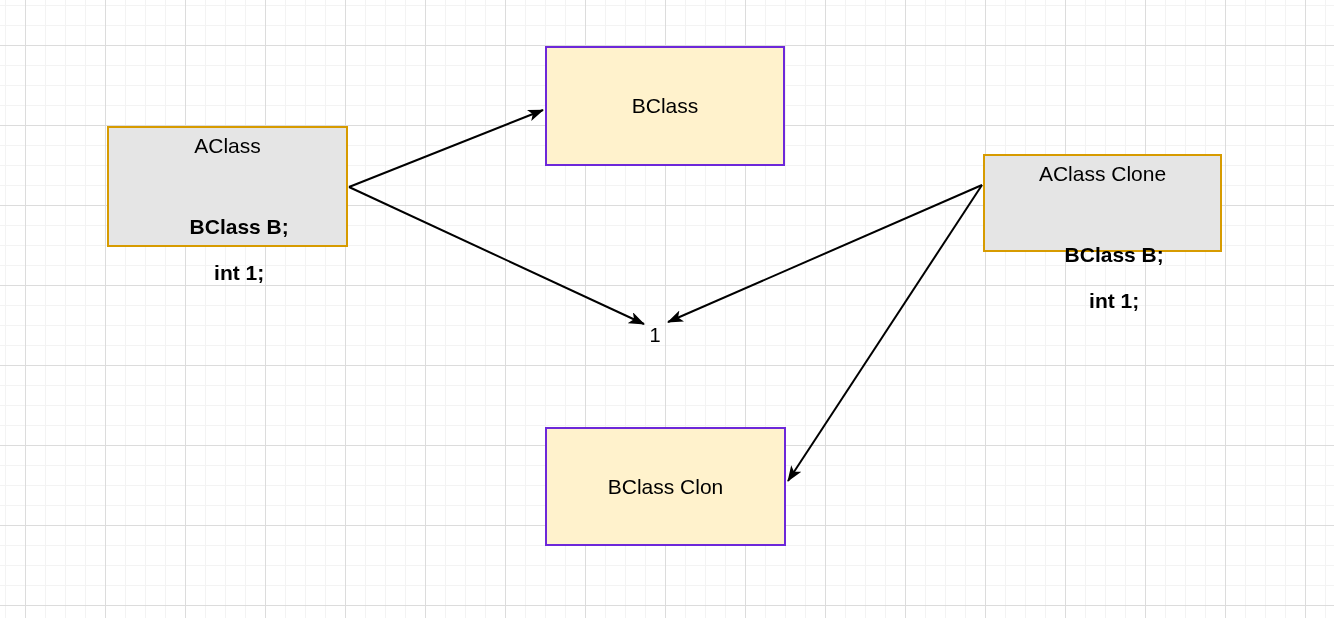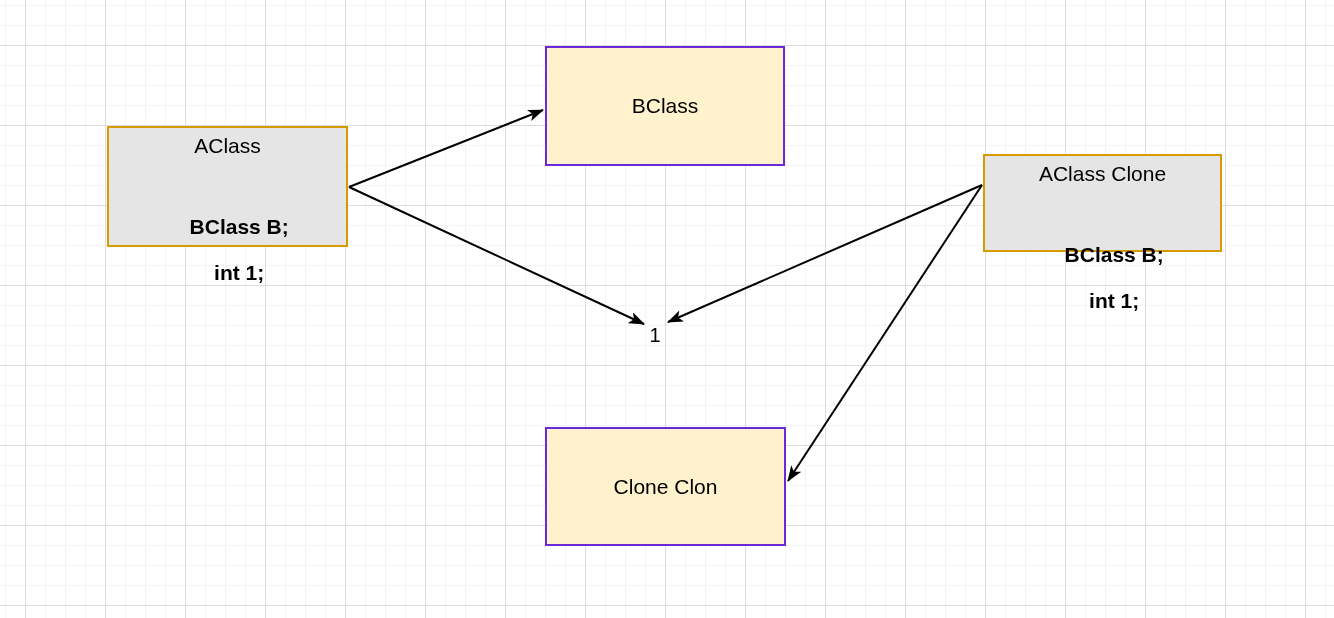--- a/index.html
+++ b/index.html
@@ -101,16 +101,16 @@
 
 <div id="node-aclass-clone" class="node node-orange topalign">
   <span class="node-title">AClass Clone</span>
   <span class="node-body">
     <span>BClass B;</span><br>
     <span>int 1;</span>
   </span>
 </div>
 
 <div id="node-bclass-clon" class="node node-yellow centered">
-  <span class="node-title">Clone Clon</span>
+  <span class="node-title">BClass Clon</span>
 </div>
 
 <div class="edge-label">1</div>
 
 </body></html>

